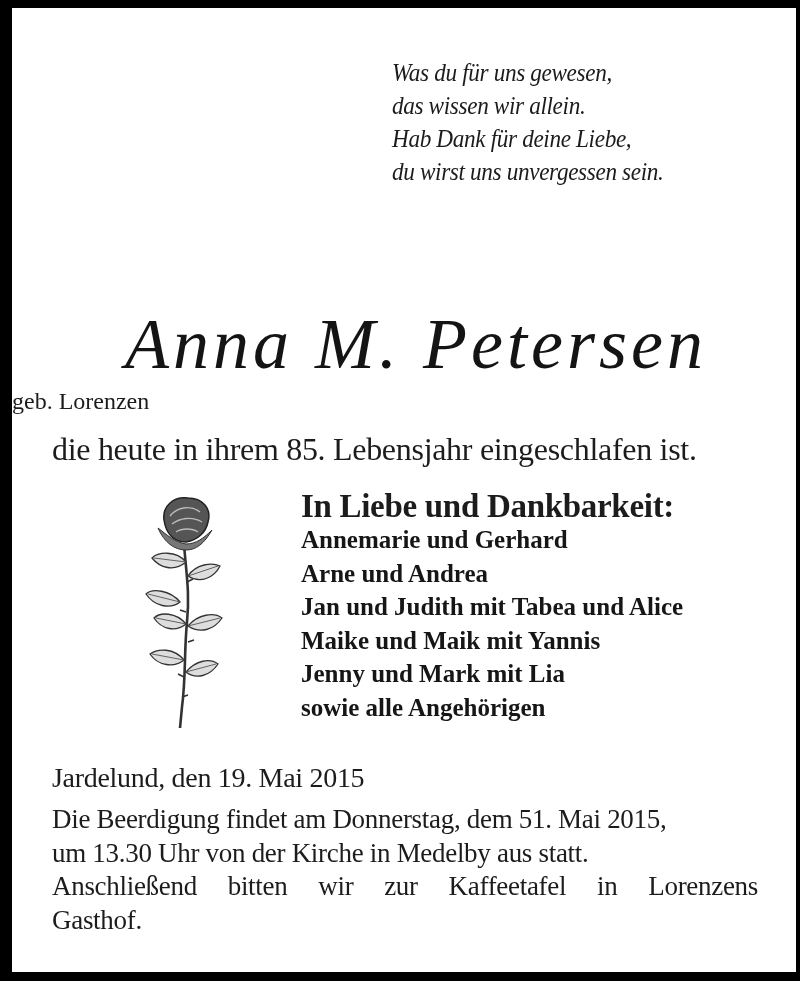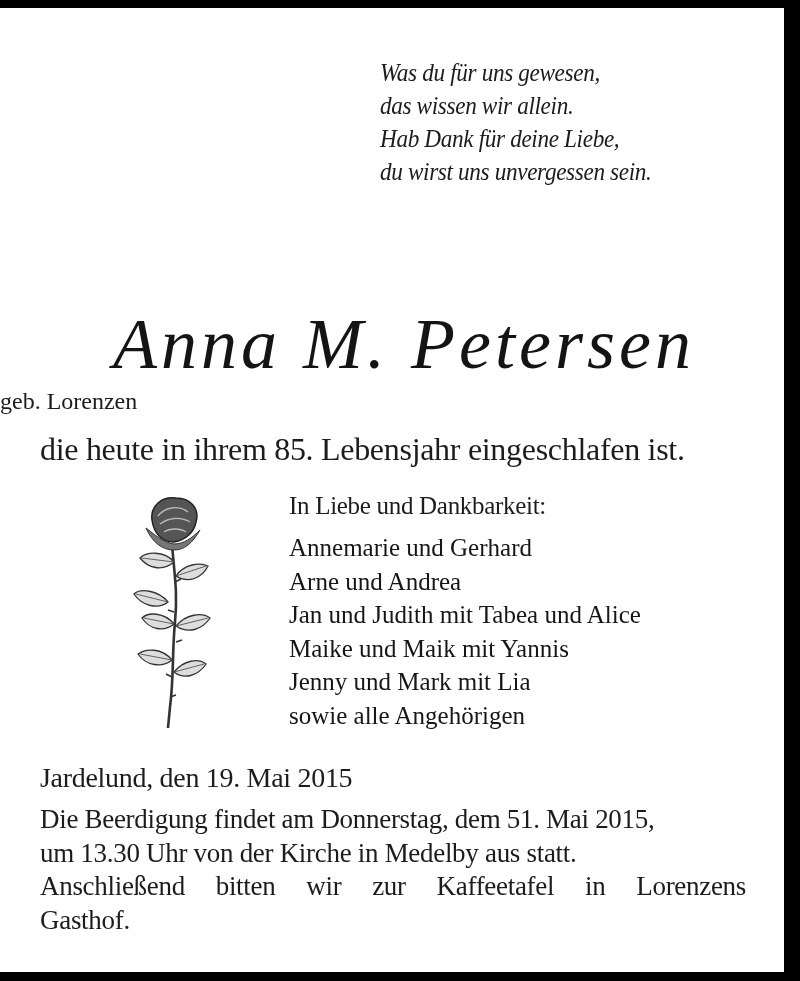--- a/index.html
+++ b/index.html
@@ -10,21 +10,21 @@
     body {
       width: 800px;
       height: 981px;
       position: relative;
       overflow: hidden;
       font-family: "Liberation Serif", "DejaVu Serif", serif;
       color: #1c1c1c;
     }
     .card {
       position: absolute;
-      left: 0;
+      left: 12px;
       top: 8px;
       width: 784px;
       height: 964px;
       background: #fff;
     }
     .abs { position: absolute; white-space: nowrap; }
 
     .poem {
       left: 380px;
       top: 48px;
@@ -80,27 +80,27 @@
       top: 484px;
       width: 90px;
       height: 240px;
     }
 
     .family {
       left: 289px;
       top: 481px;
     }
     .family .thanks {
-      font-size: 25px;
+      font-size: 33px;
       line-height: 34px;
       letter-spacing: -0.3px;
-      margin-bottom: 8px;
+      font-weight: bold;
     }
     .family .member {
-      font-weight: normal;
+      font-weight: bold;
       font-size: 25px;
       line-height: 33.6px;
       color: #161616;
     }
 
     .place-date {
       left: 40px;
       top: 753px;
       font-size: 28px;
       line-height: 34px;

